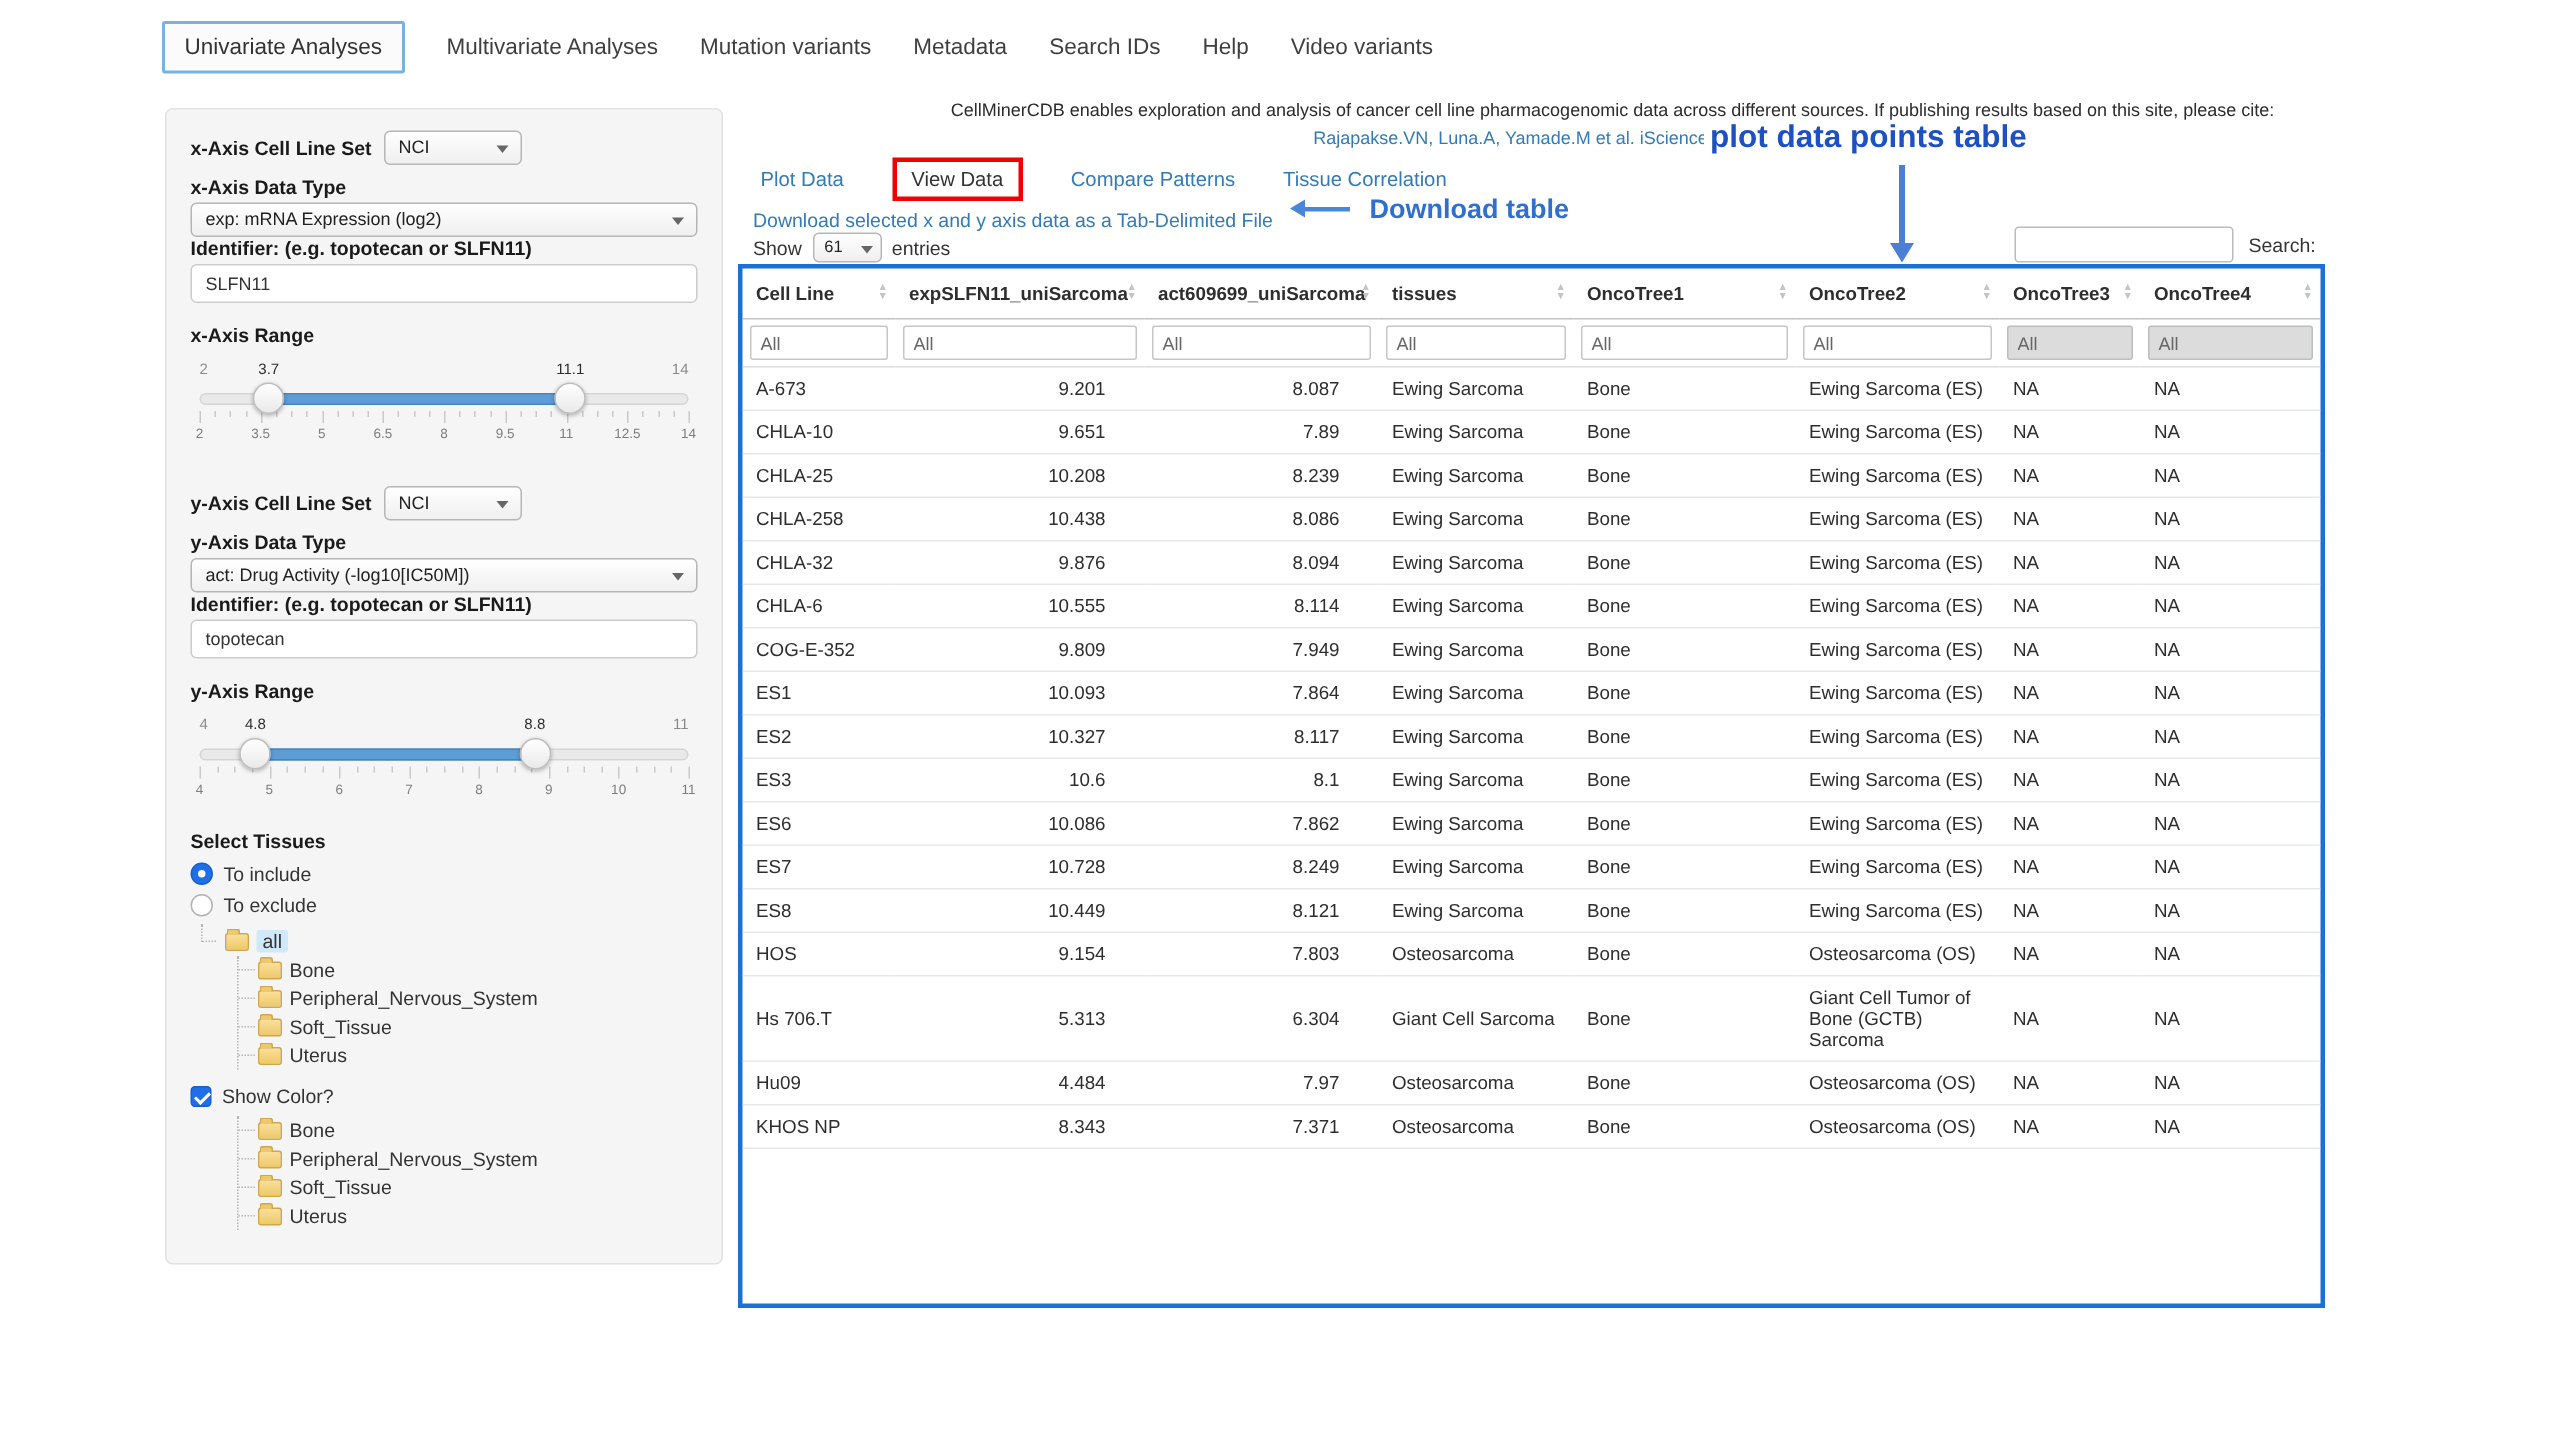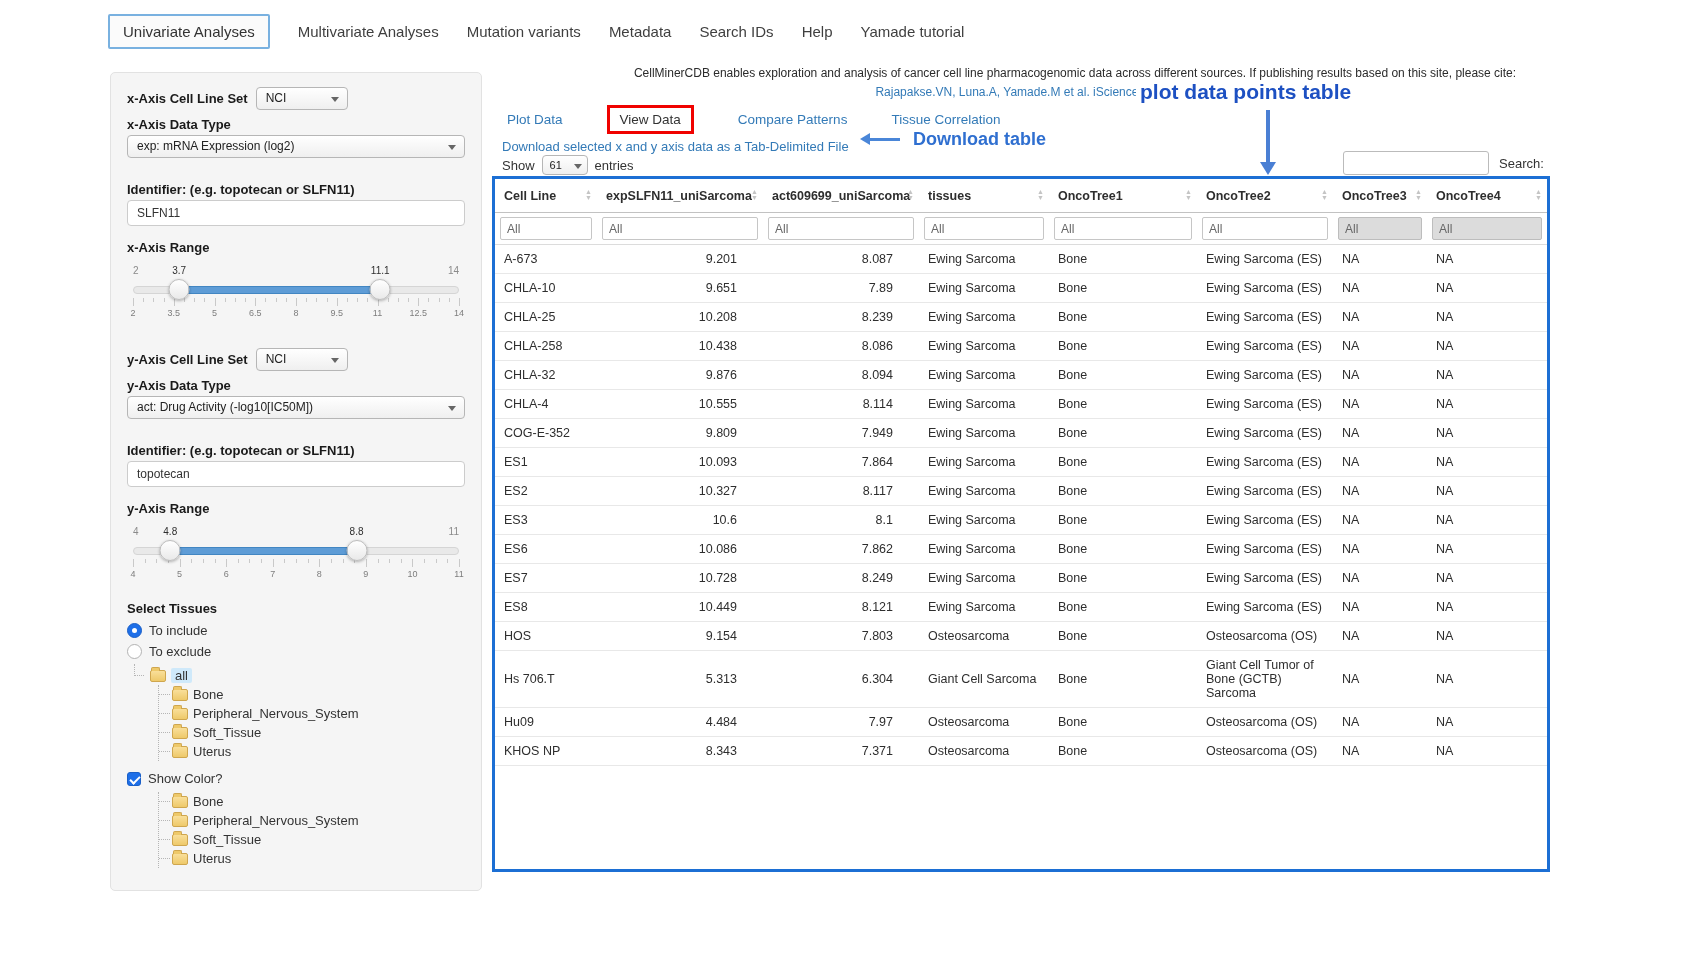--- a/index.html
+++ b/index.html
@@ -12,21 +12,21 @@
   .nav-tab.active{border:2px solid #79b1e0;background:#fbfbfb;padding:7px 13px;border-radius:2px;color:#333}
 
   
   .sidebar{position:absolute;left:110px;top:72px;width:372px;min-height:758px;background:#f5f5f5;border:1px solid #e2e2e2;border-radius:5px;padding:14px 16px 12px}
   .field-label{font-weight:bold;font-size:13px;color:#1a1a1a;margin-bottom:3px}
   .inline-row{display:flex;align-items:center;gap:8px;margin-bottom:7px}
   .inline-row .field-label{margin-bottom:0}
   .select{position:relative;height:23px;line-height:21px;border:1px solid #b6b6b6;border-radius:4px;background:linear-gradient(#ffffff,#efefef);padding:0 24px 0 9px;font-size:12px;color:#222;cursor:pointer;white-space:nowrap;overflow:hidden}
   .select::after{content:"";position:absolute;right:8px;top:9px;border:4px solid transparent;border-top:5px solid #666}
   .select.sm{width:92px;flex:none}
-  .select.full{width:100%;margin-bottom:24px}
+  .select.full{width:100%;margin-bottom:0}
   .text-input{width:100%;height:26px;border:1px solid #ccc;border-radius:4px;background:#fff;padding:0 9px;font-size:12px;color:#333;font-family:inherit;margin-bottom:14px}
   .gap-y{margin-top:24px}
   .section-label{margin-top:16px;margin-bottom:7px}
 
   
   .slider{position:relative;margin:25px 6px 12px;height:44px}
   .irs-line{position:absolute;left:0;right:0;top:6px;height:8px;background:#e9e9e9;border:1px solid #d5d5d5;border-radius:5px}
   .irs-bar{position:absolute;top:6px;height:8px;background:#5e9cd6;border:1px solid #4286c2}
   .irs-min{position:absolute;left:0;top:-15px;font-size:10px;color:#8a8a8a}
   .irs-max{position:absolute;right:0;top:-15px;font-size:10px;color:#8a8a8a}
@@ -54,21 +54,21 @@
   .tree-children{margin-left:27px;border-left:1px dotted #b5b5b5}
   .tree-item{position:relative;display:flex;align-items:center;gap:5px;height:19px;padding-left:13px;cursor:pointer}
   .tree-item::before{content:"";position:absolute;left:0;top:9px;width:11px;border-top:1px dotted #b5b5b5}
   .folder-icon{position:relative;width:16px;height:12px;background:linear-gradient(#f9df9a,#eec96a);border:1px solid #cfa64e;border-radius:2px;flex:none;margin-top:1px}
   .folder-icon::before{content:"";position:absolute;top:-4px;left:0;width:7px;height:3px;background:#eec96a;border:1px solid #cfa64e;border-bottom:none;border-radius:2px 2px 0 0}
 
   
   .citation{position:absolute;left:495px;top:66px;width:1160px;text-align:center;font-size:12px;color:#2b2b2b}
   .citation .line2{margin-top:5px;color:#337ab7}
 
-  .subtabs{position:absolute;left:507px;top:103px;display:flex;align-items:center;gap:44px;font-size:13.5px;color:#337ab7;height:32px}
+  .subtabs{position:absolute;left:507px;top:103px;display:flex;align-items:center;gap:32px;font-size:13.5px;color:#337ab7;height:32px}
   .subtab{cursor:pointer;white-space:nowrap}
   .subtab.active-box{color:#333;border:3px solid #f00200;padding:4px 10px;background:#fff}
 
   .download-link{position:absolute;left:502px;top:139px;font-size:13px;color:#337ab7;cursor:pointer;text-decoration:none}
 
   .anno-download{position:absolute;left:864px;top:129px;display:flex;align-items:center;gap:13px;color:#2f6fd0;font-weight:bold;font-size:18px}
   .h-arrow{position:relative;width:36px;height:3px;background:#4a86d8;flex:none}
   .h-arrow::before{content:"";position:absolute;left:-10px;top:-5px;border:6px solid transparent;border-right:10px solid #4a86d8}
 
   .anno-table{position:absolute;left:1136px;top:80px;color:#1d50c2;font-weight:bold;font-size:21px;background:#fff;padding:0 4px;white-space:nowrap}
@@ -97,21 +97,21 @@
 </head>
 <body>
 
 <nav class="top-nav">
     <div class="nav-tab active">Univariate Analyses</div>
     <div class="nav-tab">Multivariate Analyses</div>
     <div class="nav-tab">Mutation variants</div>
     <div class="nav-tab">Metadata</div>
     <div class="nav-tab">Search IDs</div>
     <div class="nav-tab">Help</div>
-    <div class="nav-tab">Yamade tutorial</div>
+    <div class="nav-tab">Video variants</div>
   </nav>
 
 <aside class="sidebar">
 
   <div class="inline-row">
     <span class="field-label">x-Axis Cell Line Set</span>
     <div class="select sm"><span>NCI</span></div>
   </div>
   <div class="field-label">x-Axis Data Type</div>
   <div class="select full"><span>exp: mRNA Expression (log2)</span></div>
@@ -434,21 +434,21 @@
           <td>CHLA-32</td>
           <td class="num">9.876</td>
           <td class="num">8.094</td>
           <td>Ewing Sarcoma</td>
           <td>Bone</td>
           <td>Ewing Sarcoma (ES)</td>
           <td>NA</td>
           <td>NA</td>
         </tr>
         <tr>
-          <td>CHLA-4</td>
+          <td>CHLA-6</td>
           <td class="num">10.555</td>
           <td class="num">8.114</td>
           <td>Ewing Sarcoma</td>
           <td>Bone</td>
           <td>Ewing Sarcoma (ES)</td>
           <td>NA</td>
           <td>NA</td>
         </tr>
         <tr>
           <td>COG-E-352</td>

